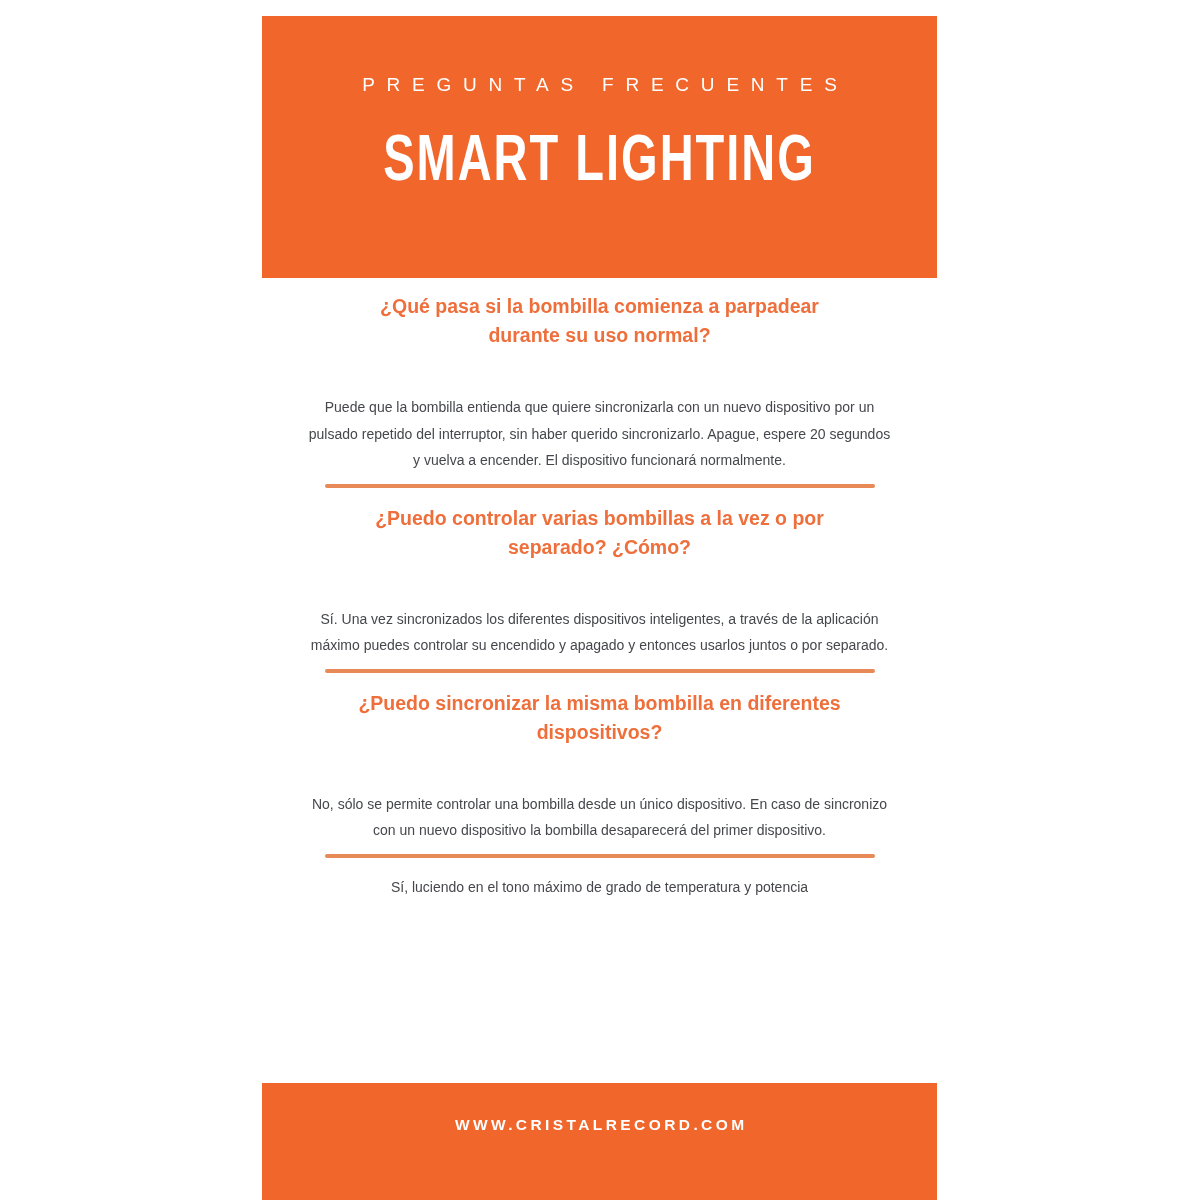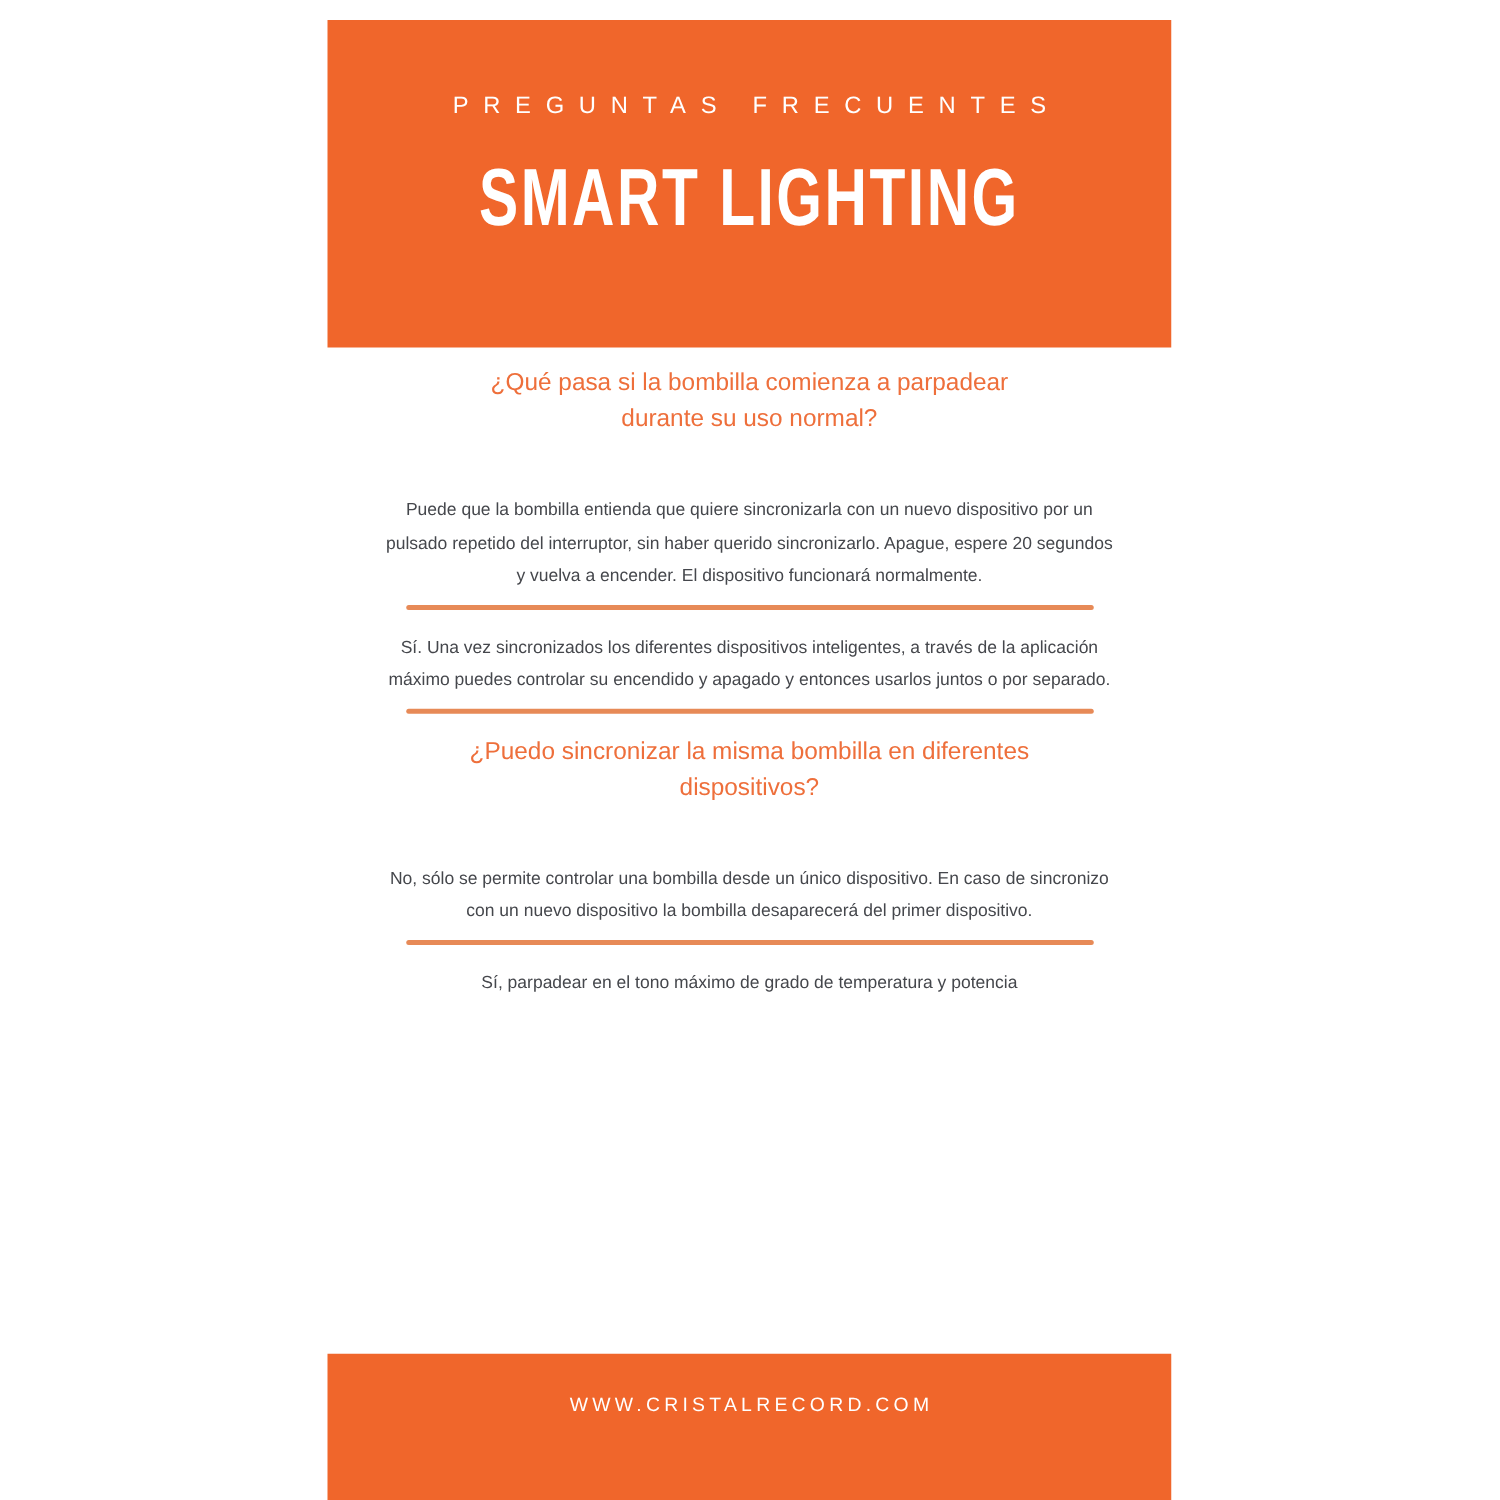--- a/index.html
+++ b/index.html
@@ -55,21 +55,21 @@
   .content {
     box-sizing: border-box;
     padding-top: 14px;
     text-align: center;
   }
   .question {
     width: 545px;
     margin: 0 auto 44px;
     color: #EE6F3B;
     font-size: 19.5px;
-    font-weight: 400;
+    font-weight: 700;
     line-height: 29px;
     white-space: pre-line;
   }
   .answer {
     width: 585px;
     margin: 0 auto 10px;
     color: #45474C;
     font-size: 14px;
     font-weight: 400;
     line-height: 26.5px;
@@ -90,21 +90,21 @@
     width: 100%;
     height: 133px;
     background: #F0662B;
     box-sizing: border-box;
     padding-top: 33px;
     text-align: center;
   }
   .foot-url {
     color: #ffffff;
     font-size: 15.5px;
-    font-weight: 400;
+    font-weight: 700;
     letter-spacing: 0.22em;
     text-indent: 0.22em;
     white-space: nowrap;
   }
 </style>
 </head>
 <body>
 
 <div class="canvas">
   <div class="poster">
@@ -118,35 +118,37 @@
 
       <section>
         <div class="question">¿Qué pasa si la bombilla comienza a parpadear
 durante su uso normal?</div>
         <div class="answer">Puede que la bombilla entienda que quiere sincronizarla con un nuevo dispositivo por un pulsado repetido del interruptor, sin haber querido sincronizarlo. Apague, espere 20 segundos y vuelva a encender. El dispositivo funcionará normalmente.</div>
       </section>
 
       <div class="divider"></div>
 
       <section>
+        <div class="question">¿Puedo controlar varias bombillas a la vez o por
+separado? ¿Cómo?</div>
         <div class="answer">Sí. Una vez sincronizados los diferentes dispositivos inteligentes, a través de la aplicación máximo puedes controlar su encendido y apagado y entonces usarlos juntos o por separado.</div>
       </section>
 
       <div class="divider"></div>
 
       <section>
         <div class="question">¿Puedo sincronizar la misma bombilla en diferentes
 dispositivos?</div>
         <div class="answer">No, sólo se permite controlar una bombilla desde un único dispositivo. En caso de sincronizo con un nuevo dispositivo la bombilla desaparecerá del primer dispositivo.</div>
       </section>
 
       <div class="divider"></div>
 
       <section>
-        <div class="answer">Sí, parpadear en el tono máximo de grado de temperatura y potencia</div>
+        <div class="answer">Sí, luciendo en el tono máximo de grado de temperatura y potencia</div>
       </section>
 
     </main>
 
     <footer class="foot">
       <div class="foot-url">WWW.CRISTALRECORD.COM</div>
     </footer>
 
   </div>
 </div>

